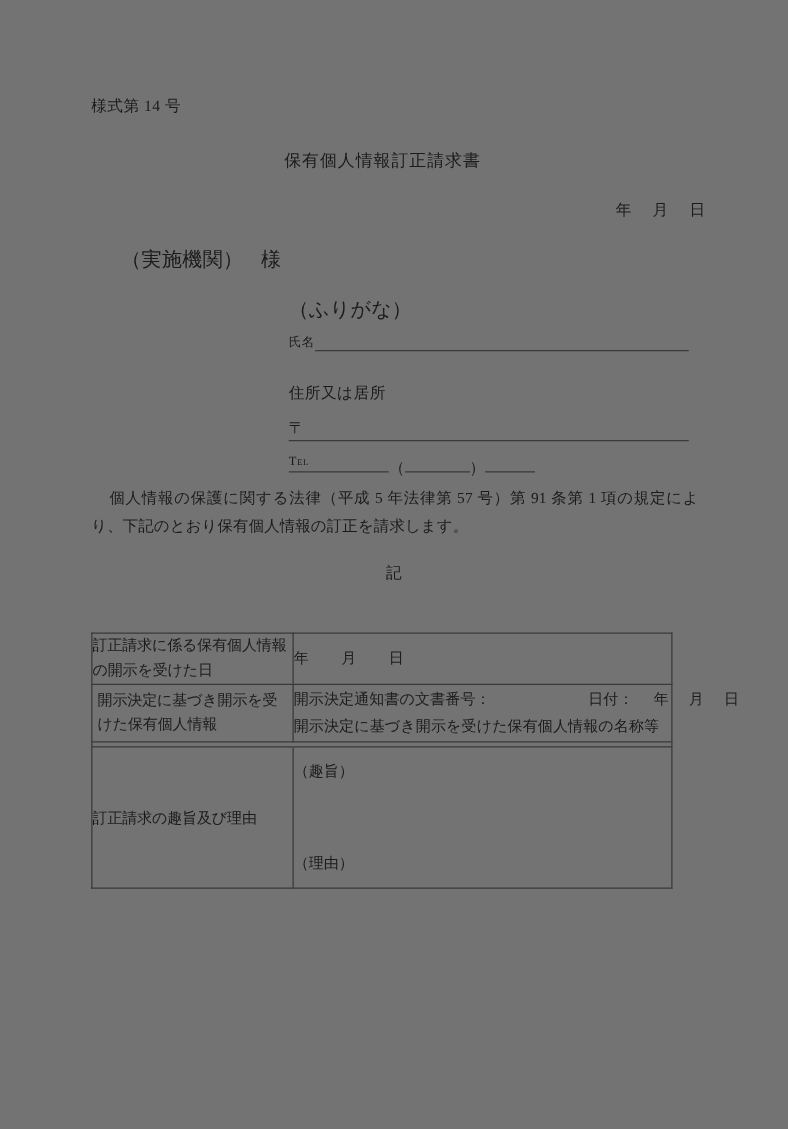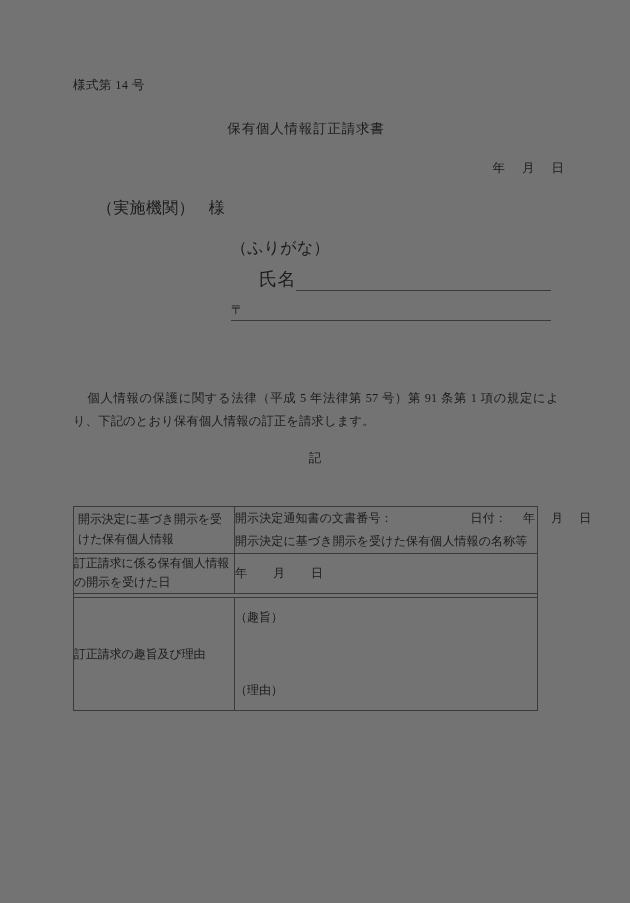--- a/index.html
+++ b/index.html
@@ -78,24 +78,23 @@
     font-size: 16px;
     letter-spacing: 0.2px;
     margin-bottom: 8px;
   }
   .field-row {
     display: flex;
     align-items: flex-end;
     margin-bottom: 0;
   }
   .field-label {
-    font-size: 18px;
+    font-size: 10px;
     letter-spacing: 0.4px;
     flex: 0 0 auto;
-    margin-left: 28px;
   }
   .rule {
     flex: 1 1 auto;
     border-bottom: 1px solid #3a3a3a;
     height: 13px;
   }
   .addr-head {
     margin-top: 25px;
     font-size: 12.5px;
     letter-spacing: 0.4px;
@@ -237,54 +236,63 @@
 
   <div class="abs applicant">
 
     <div class="furigana">（ふりがな）</div>
 
     <div class="field-row">
       <span class="field-label">氏名</span>
       <span class="rule"></span>
     </div>
 
+    <div class="addr-head">住所又は居所</div>
 
     <div class="field-row zip-row">
       <span class="zip-mark">〒</span>
       <span class="rule"></span>
     </div>
 
+    <div class="tel-row">
+      <span class="tel-label">Tel</span>
+      <span class="tel-seg1"></span>
+      <span class="tel-paren">（</span>
+      <span class="tel-seg2"></span>
+      <span class="tel-paren">）</span>
+      <span class="tel-seg3"></span>
+    </div>
   </div>
 
   <div class="abs statute"><span class="indent"></span><span>個人情報の保護に関する法律（平成 5 年法律第 57 号）第 91 条第 1 項の規定により、下記のとおり保有個人情報の訂正を請求します。</span></div>
 
   <div class="abs ki">記</div>
 
   <table class="abs form-table">
     <colgroup>
       <col class="col-label">
       <col class="col-value">
     </colgroup>
     <tbody>
+
+      <tr>
+        <td class="cell-label">訂正請求に係る保有個人情報の開示を受けた日</td>
+        <td class="row-date-val nowrap">
+          <span>年</span><span class="sp"></span><span>月</span><span class="sp"></span><span>日</span>
+        </td>
+      </tr>
 
       <tr>
         <td class="cell-label mid">開示決定に基づき開示を受けた保有個人情報</td>
         <td class="row-disclosure-val">
           <div class="nowrap"><span>開示決定通知書の文書番号：</span><span class="docno-gap"></span><span>日付：</span><span class="ymd-gap"></span><span>年</span><span class="ymd-gap"></span><span>月</span><span class="ymd-gap"></span><span>日</span></div>
           <div>開示決定に基づき開示を受けた保有個人情報の名称等</div>
         </td>
       </tr>
 
-      <tr>
-        <td class="cell-label">訂正請求に係る保有個人情報の開示を受けた日</td>
-        <td class="row-date-val nowrap">
-          <span>年</span><span class="sp"></span><span>月</span><span class="sp"></span><span>日</span>
-        </td>
-      </tr>
-
       <tr class="double-sep">
         <td class="side"></td>
         <td class="side-r"></td>
       </tr>
 
       <tr>
         <td class="row-reason-label">訂正請求の趣旨及び理由</td>
         <td class="row-reason-val">
           <p class="reason-purpose">（趣旨）</p>
           <p class="reason-ground">（理由）</p>

